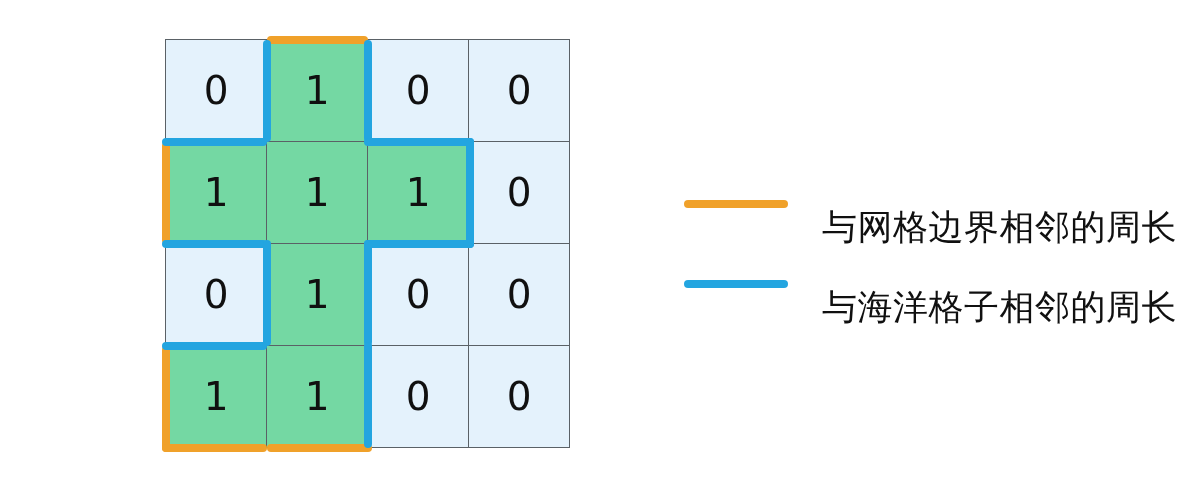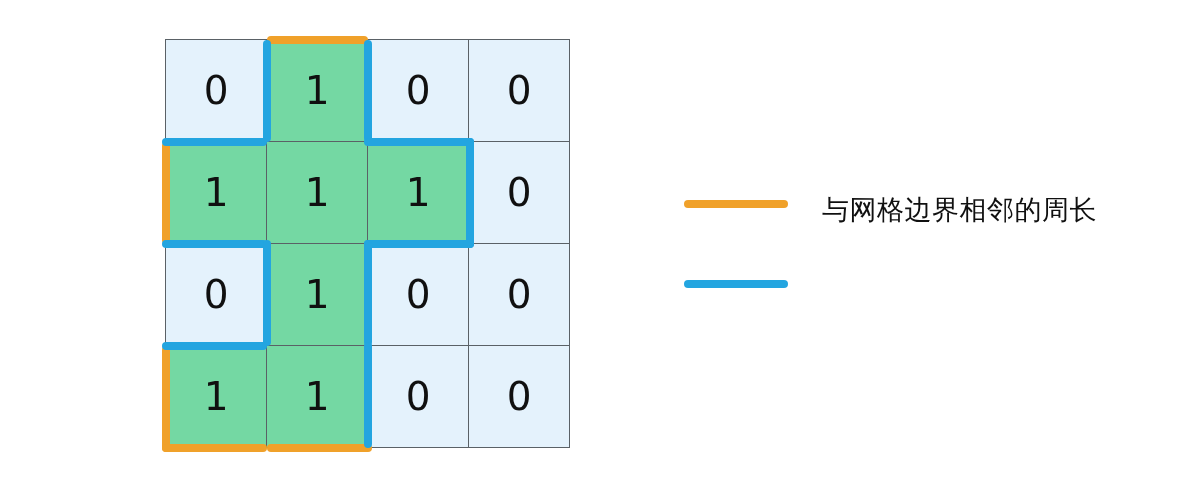--- a/index.html
+++ b/index.html
@@ -83,22 +83,22 @@
     top: 20px;
     width: 104px;
     height: 8px;
     border-radius: 4px;
   }
   .legend-swatch.orange { background: #f0a12a; }
   .legend-swatch.blue   { background: #23a5e0; }
   .legend-label {
     position: absolute;
     left: 138px;
-    top: 12px;
-    font-size: 27px;
+    top: 24px;
+    font-size: 35px;
     color: #101010;
     white-space: nowrap;
     letter-spacing: 0.5px;
   }
 </style>
 </head>
 <body>
 
 <div id="grid-figure">
 
@@ -144,14 +144,15 @@
     </div>
 </div>
 
 <div id="legend">
   <div class="legend-row">
     <span class="legend-swatch orange"></span>
     <span class="legend-label">与网格边界相邻的周长</span>
   </div>
   <div class="legend-row">
     <span class="legend-swatch blue"></span>
+    <span class="legend-label">与海洋格子相邻的周长</span>
   </div>
 </div>
 
 </body></html>

